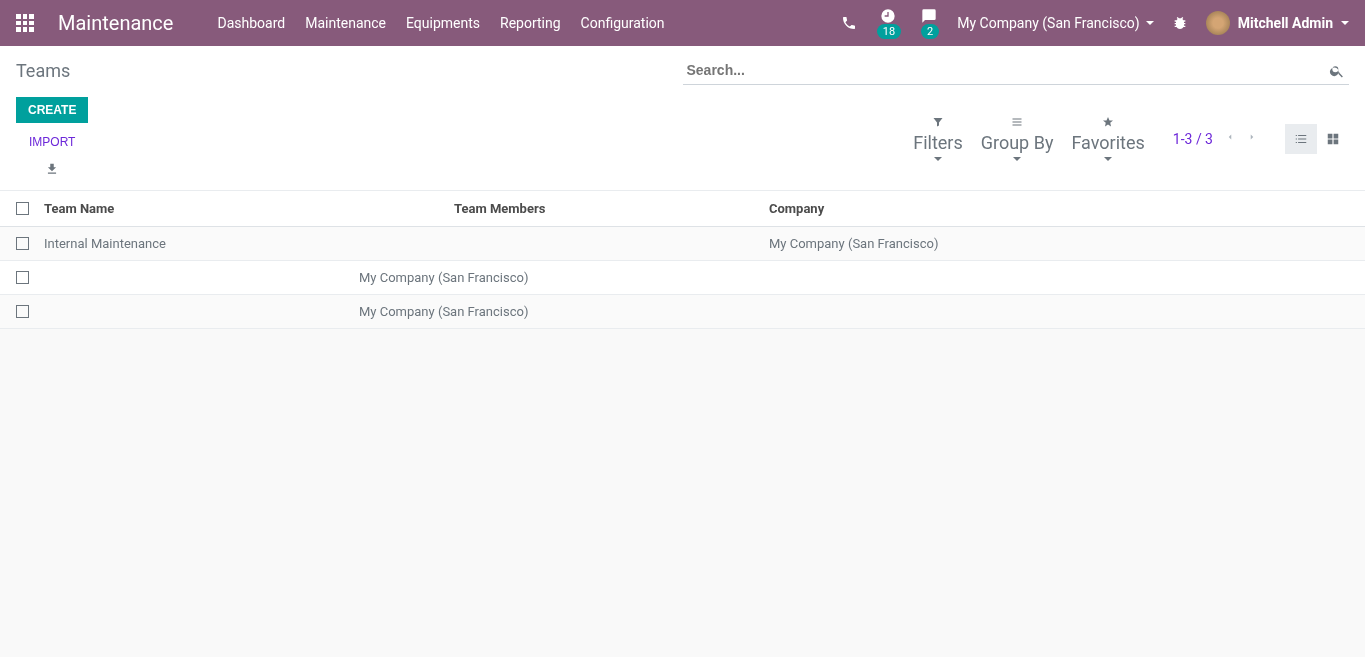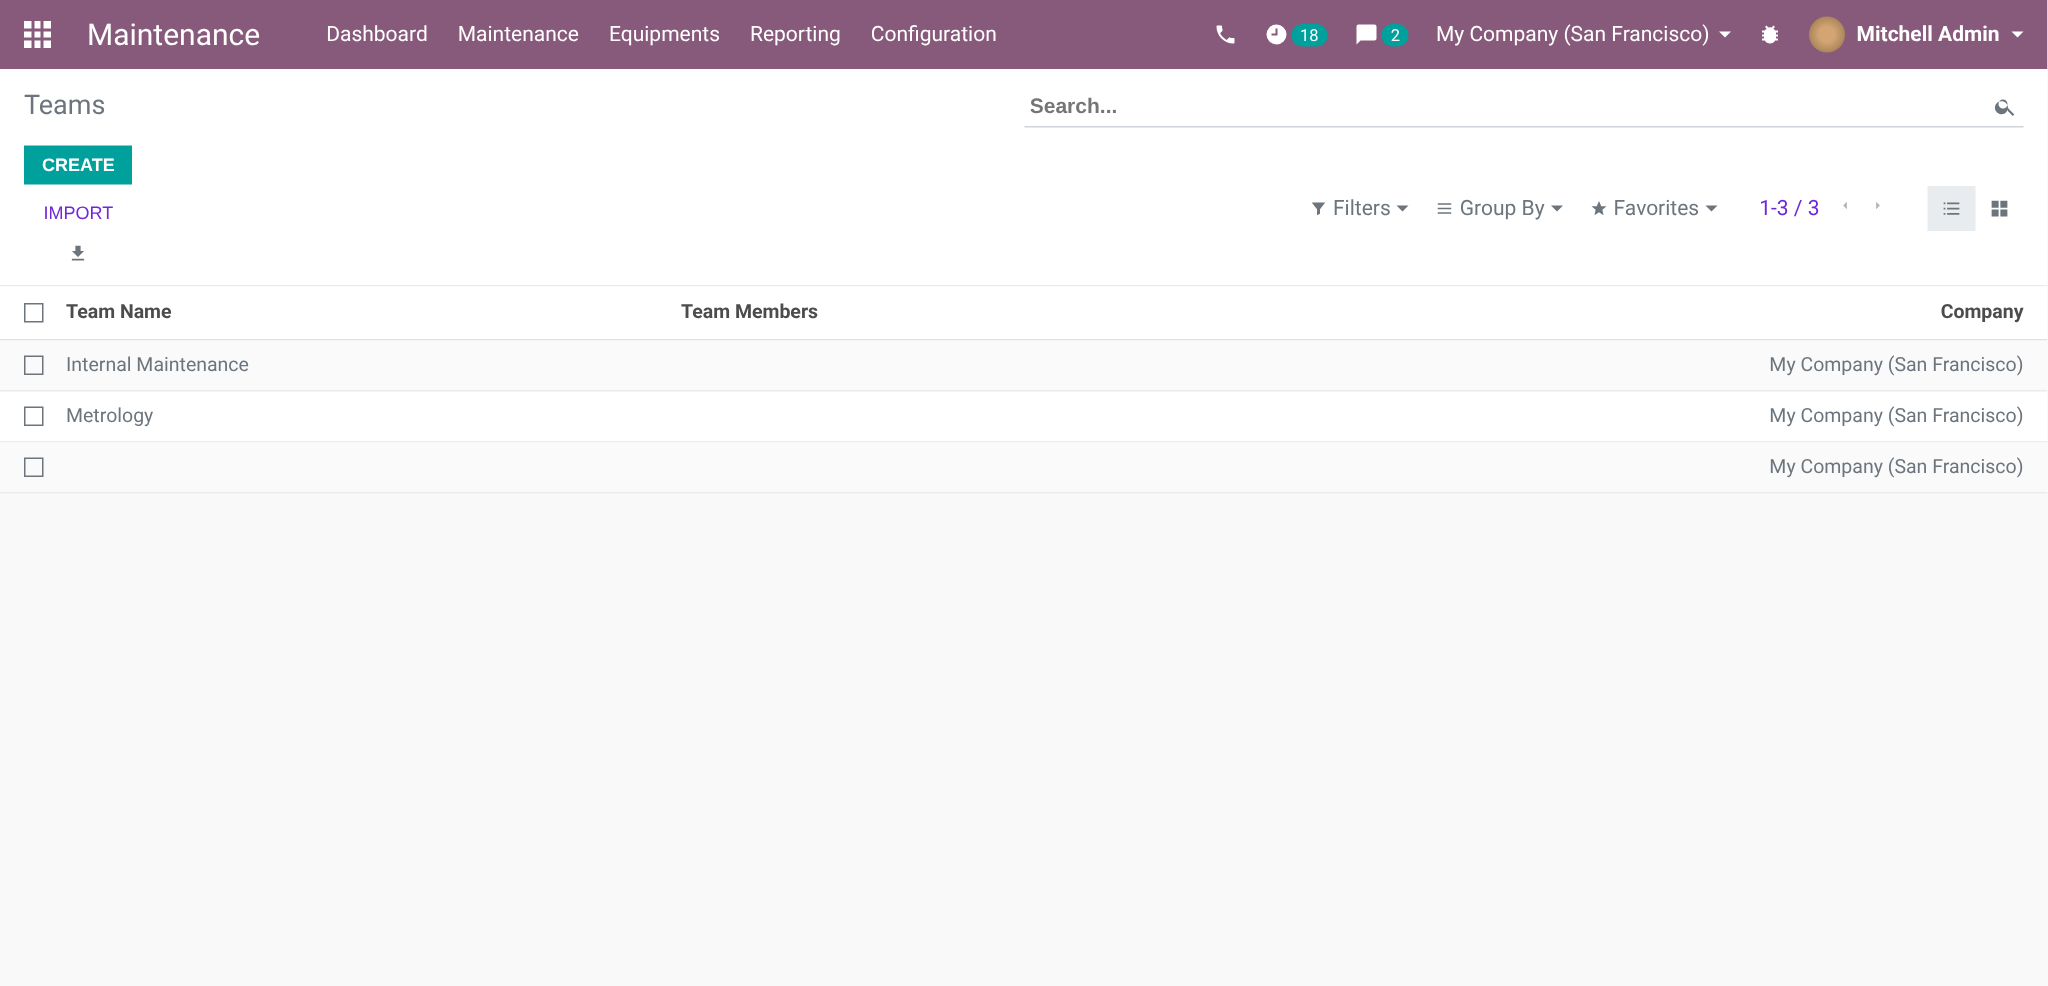--- a/index.html
+++ b/index.html
@@ -6,21 +6,21 @@
     body { font-family: -apple-system, BlinkMacSystemFont, "Segoe UI", Roboto, "Helvetica Neue", Arial, sans-serif; background: #f9f9f9; width: 1365px; height: 657px; overflow: hidden; }
     
     .navbar { background: #875a7b; height: 46px; display: flex; align-items: center; padding: 0 16px; color: #fff; }
     .navbar-left { display: flex; align-items: center; gap: 24px; }
     .apps-icon { width: 18px; height: 18px; display: grid; grid-template-columns: repeat(3, 1fr); grid-template-rows: repeat(3, 1fr); gap: 2px; cursor: pointer; }
     .apps-icon span { background: #fff; }
     .app-title { font-size: 20px; font-weight: 400; color: #fff; margin-right: 20px; }
     .nav-menu { display: flex; gap: 20px; }
     .nav-item { color: #fff; font-size: 14px; cursor: pointer; text-decoration: none; }
     .navbar-right { margin-left: auto; display: flex; align-items: center; gap: 18px; }
-    .icon-btn { display: flex; align-items: center; cursor: pointer; position: relative; }
+    .icon-btn { display: flex; align-items: center; cursor: pointer; position: relative; flex-direction: column; }
     .icon-btn svg { width: 16px; height: 16px; fill: #fff; }
     .badge { background: #00a09d; color: #fff; font-size: 11px; border-radius: 10px; padding: 1px 6px; margin-left: 2px; }
     .company-switch { display: flex; align-items: center; gap: 6px; cursor: pointer; font-size: 14px; }
     .user-menu { display: flex; align-items: center; gap: 8px; cursor: pointer; font-size: 14px; font-weight: bold; }
     .avatar { width: 24px; height: 24px; border-radius: 50%; background: radial-gradient(circle, #d4a574 30%, #8b6f47 100%); }
     .caret { border-left: 4px solid transparent; border-right: 4px solid transparent; border-top: 4px solid #fff; }
     
     .control-panel { background: #fff; border-bottom: 1px solid #e9ecef; }
     .cp-top { display: flex; align-items: center; padding: 10px 16px 4px; }
     .breadcrumb { color: #6c757d; font-size: 18px; }
@@ -30,37 +30,37 @@
     
     .cp-bottom { display: flex; align-items: center; padding: 8px 16px 10px; }
     .cp-left { display: flex; align-items: center; gap: 12px; flex-direction: column; }
     .btn-create { background: #00a09d; color: #fff; border: none; padding: 6px 12px; font-size: 12px; font-weight: bold; cursor: pointer; }
     .btn-import { color: #6d28d9; background: none; border: none; font-size: 12px; font-weight: normal; cursor: pointer; }
     .btn-download { cursor: pointer; }
     .btn-download svg { width: 14px; height: 14px; fill: #6c757d; }
     
     .cp-right { margin-left: auto; display: flex; align-items: center; gap: 28px; }
     .search-options { display: flex; gap: 18px; }
-    .filter-btn { display: flex; align-items: center; gap: 4px; font-size: 14px; color: #6c757d; cursor: pointer; }
+    .filter-btn { display: flex; align-items: center; gap: 4px; font-size: 18px; color: #6c757d; cursor: pointer; flex-direction: column; }
     .filter-btn svg { width: 12px; height: 12px; fill: #6c757d; }
     .pager { display: flex; align-items: center; gap: 12px; color: #6d28d9; font-size: 14px; }
     .pager-btn { cursor: pointer; color: #adb5bd; }
     .pager-btn svg { width: 10px; height: 14px; fill: #adb5bd; }
     .view-switch { display: flex; }
     .view-btn { width: 32px; height: 30px; display: flex; align-items: center; justify-content: center; cursor: pointer; border: 1px solid transparent; }
     .view-btn.active { background: #e9ecef; }
     .view-btn svg { width: 14px; height: 14px; fill: #6c757d; }
     
     .list-view { background: #fff; }
     .list-header { display: flex; align-items: center; padding: 10px 16px; border-bottom: 1px solid #dee2e6; font-weight: bold; font-size: 13px; color: #4c4c4c; }
     .col-check { width: 28px; }
     .checkbox { width: 13px; height: 13px; border: 1.5px solid #6c757d; cursor: pointer; }
     .col-name { width: 410px; }
     .col-members { width: 315px; }
-    .col-company { flex: 1; text-align: right; }
+    .col-company { flex: 1; }
     
     .list-row { display: flex; align-items: center; padding: 9px 16px; border-bottom: 1px solid #e9ecef; font-size: 13px; color: #6c757d; cursor: pointer; }
     .list-row:nth-child(even) { background: #fafafa; }
   </style>
 </head>
 <body>
 
 <div class="navbar">
   <div class="navbar-left">
     <div class="apps-icon">
@@ -199,21 +199,20 @@
         <div class="checkbox"></div>
       </div>
     <div class="col-name">Internal Maintenance</div>
     <div class="col-members"></div>
     <div class="col-company">My Company (San Francisco)</div>
   </div>
   <div class="list-row">
     <div class="col-check">
         <div class="checkbox"></div>
       </div>
-    <div class="col-name">Metrology</div>
     <div class="col-members"></div>
     <div class="col-company">My Company (San Francisco)</div>
   </div>
   <div class="list-row">
     <div class="col-check">
         <div class="checkbox"></div>
       </div>
     <div class="col-members"></div>
     <div class="col-company">My Company (San Francisco)</div>
   </div>

